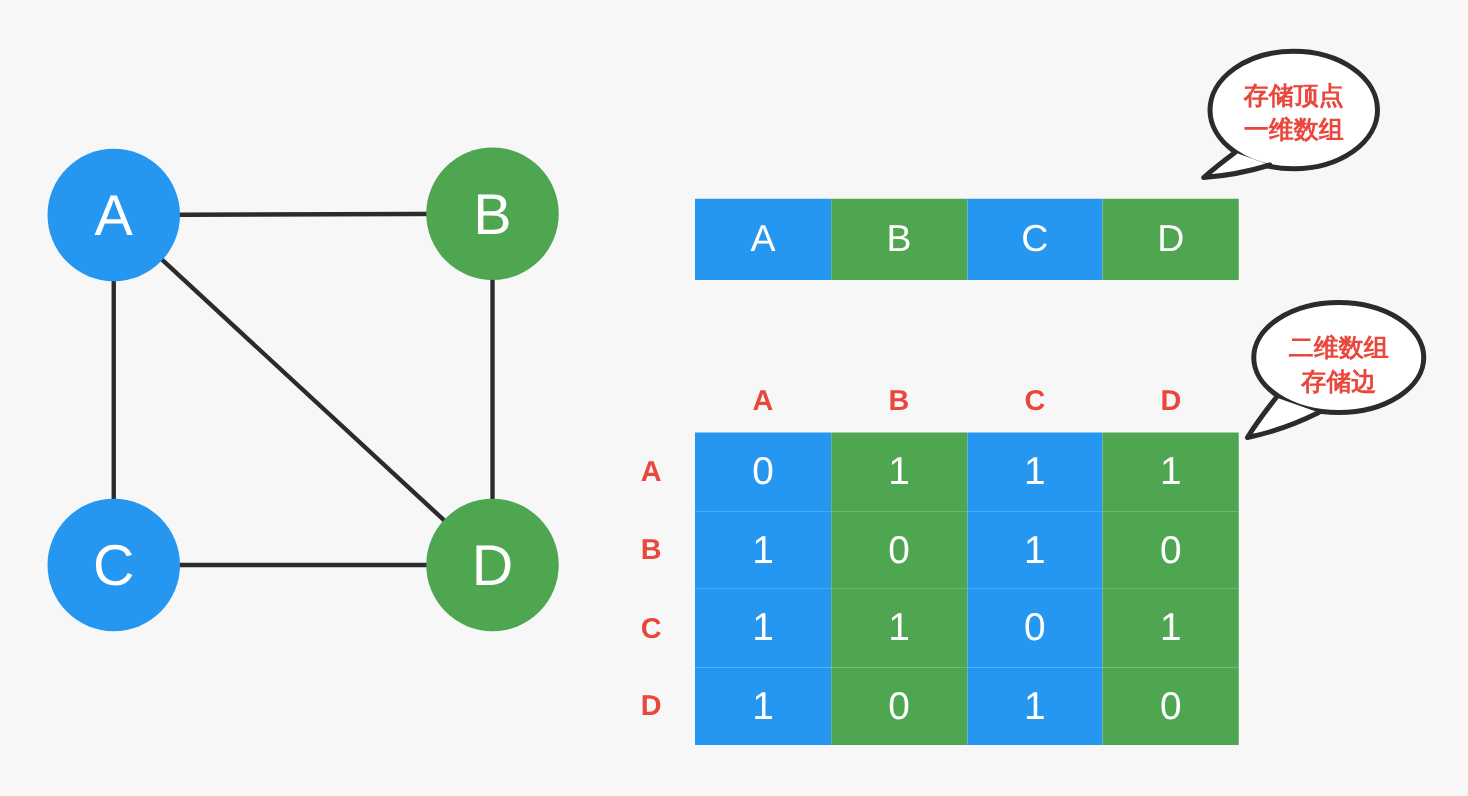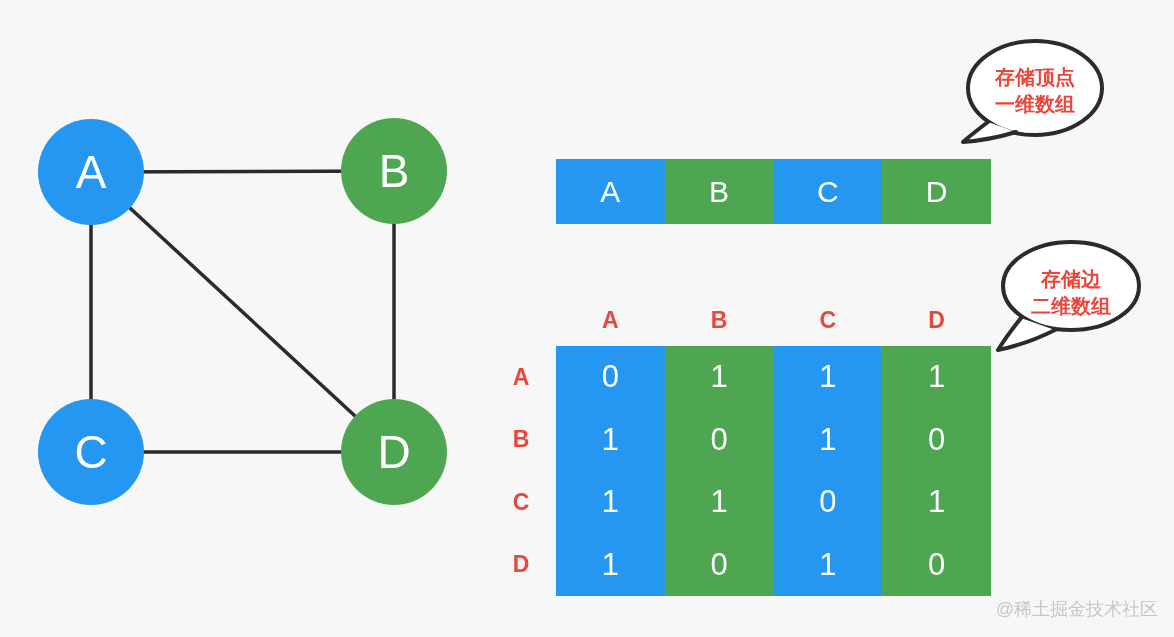--- a/index.html
+++ b/index.html
@@ -165,19 +165,18 @@
   <div id="bubble-vertices-text" class="bubble-text">
     <div>存储顶点</div>
     <div>一维数组</div>
   </div>
 
   <svg id="bubble-edges-svg" class="bubble-svg">
     <ellipse class="bubble-outline" cx="86" cy="46" rx="68" ry="44"></ellipse>
     <path class="bubble-tail" d="M 36 78 Q 21 97 13 110 Q 42 104 70 90"></path>
   </svg>
   <div id="bubble-edges-text" class="bubble-text">
+    <div>二维数组</div>
     <div>存储边</div>
-    <div>二维数组</div>
   </div>
 
-  <div id="watermark">@稀土掘金技术社区</div>
 
 </div>
 
 </body></html>

